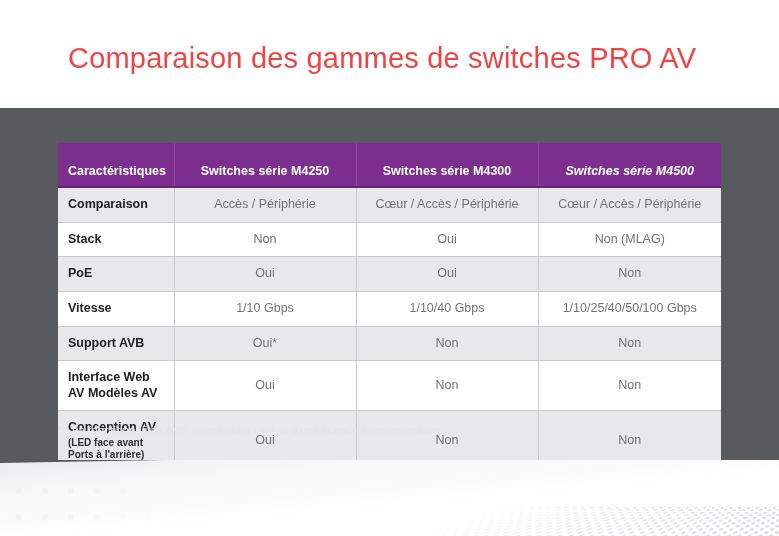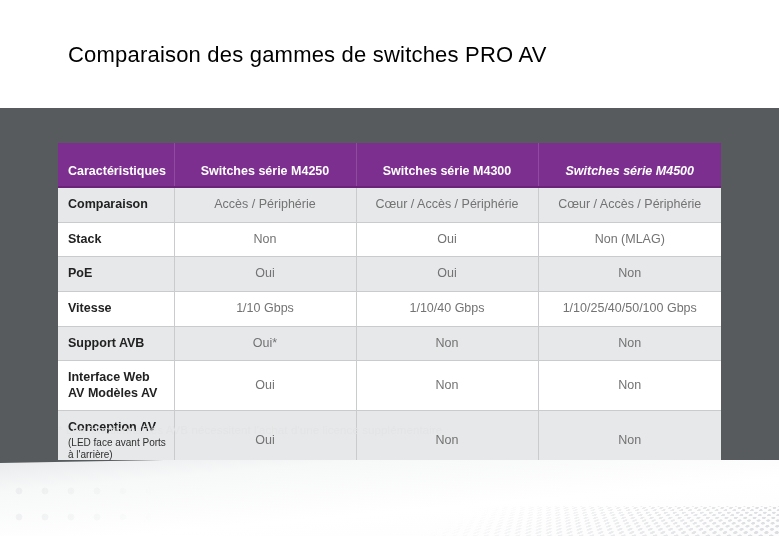--- a/index.html
+++ b/index.html
@@ -28,24 +28,24 @@
     left: 0;
     top: 0;
     width: 779px;
     height: 108px;
     background: #ffffff;
   }
   .slide-title {
     position: absolute;
     left: 68px;
     top: 42px;
-    font-size: 22px;
+    font-size: 29px;
     font-weight: 300;
     letter-spacing: 0.2px;
-    color: #000000;
+    color: #ef4444;
     white-space: nowrap;
   }
 
   
   .gray-band {
     position: absolute;
     left: 0;
     top: 108px;
     width: 779px;
     height: 355px;
@@ -155,21 +155,21 @@
     font-weight: bold;
     color: #222222;
     font-size: 12.5px;
   }
   table.cmp tbody tr.shade td { background: #e7e8ea; }
   table.cmp tbody tr.plain td { background: #ffffff; }
   table.cmp tbody tr:last-child td { border-bottom: none; }
 
   .feat-sub {
     display: block;
-    font-weight: normal;
+    font-weight: bold;
     font-size: 10px;
     color: #2f2f2f;
     line-height: 1.22;
     margin-top: 1px;
   }
 
   .footnote {
     position: absolute;
     left: 58px;
     top: 424px;

